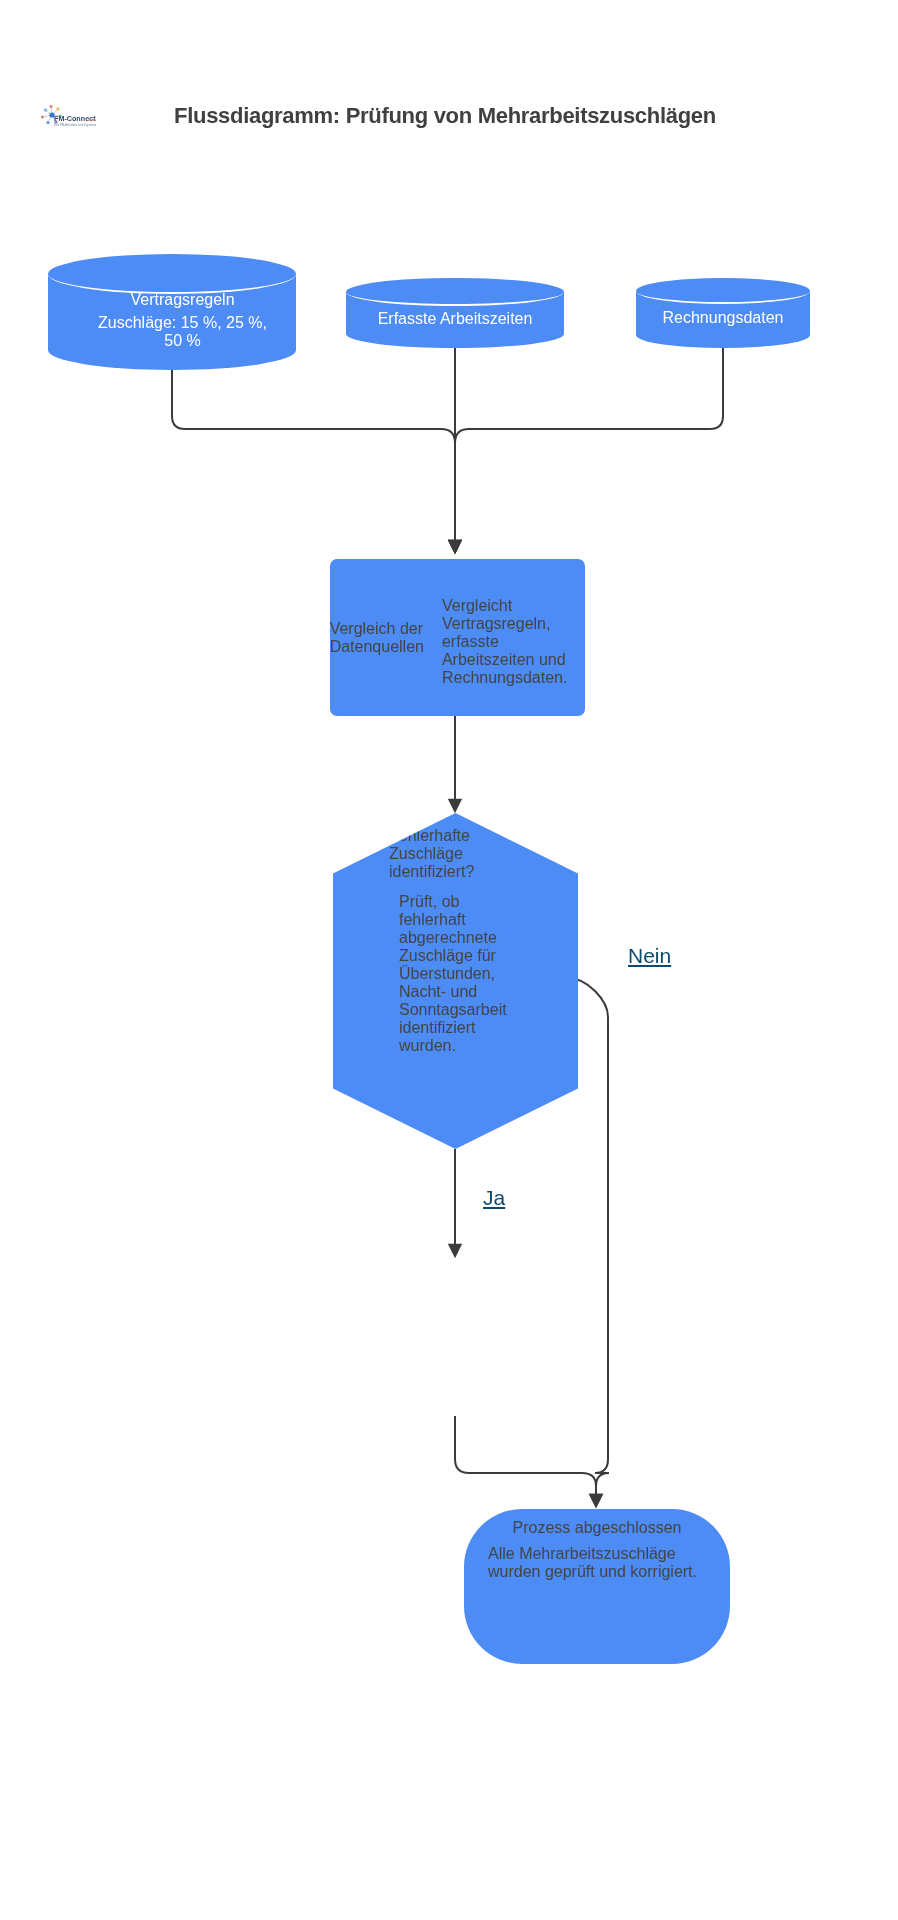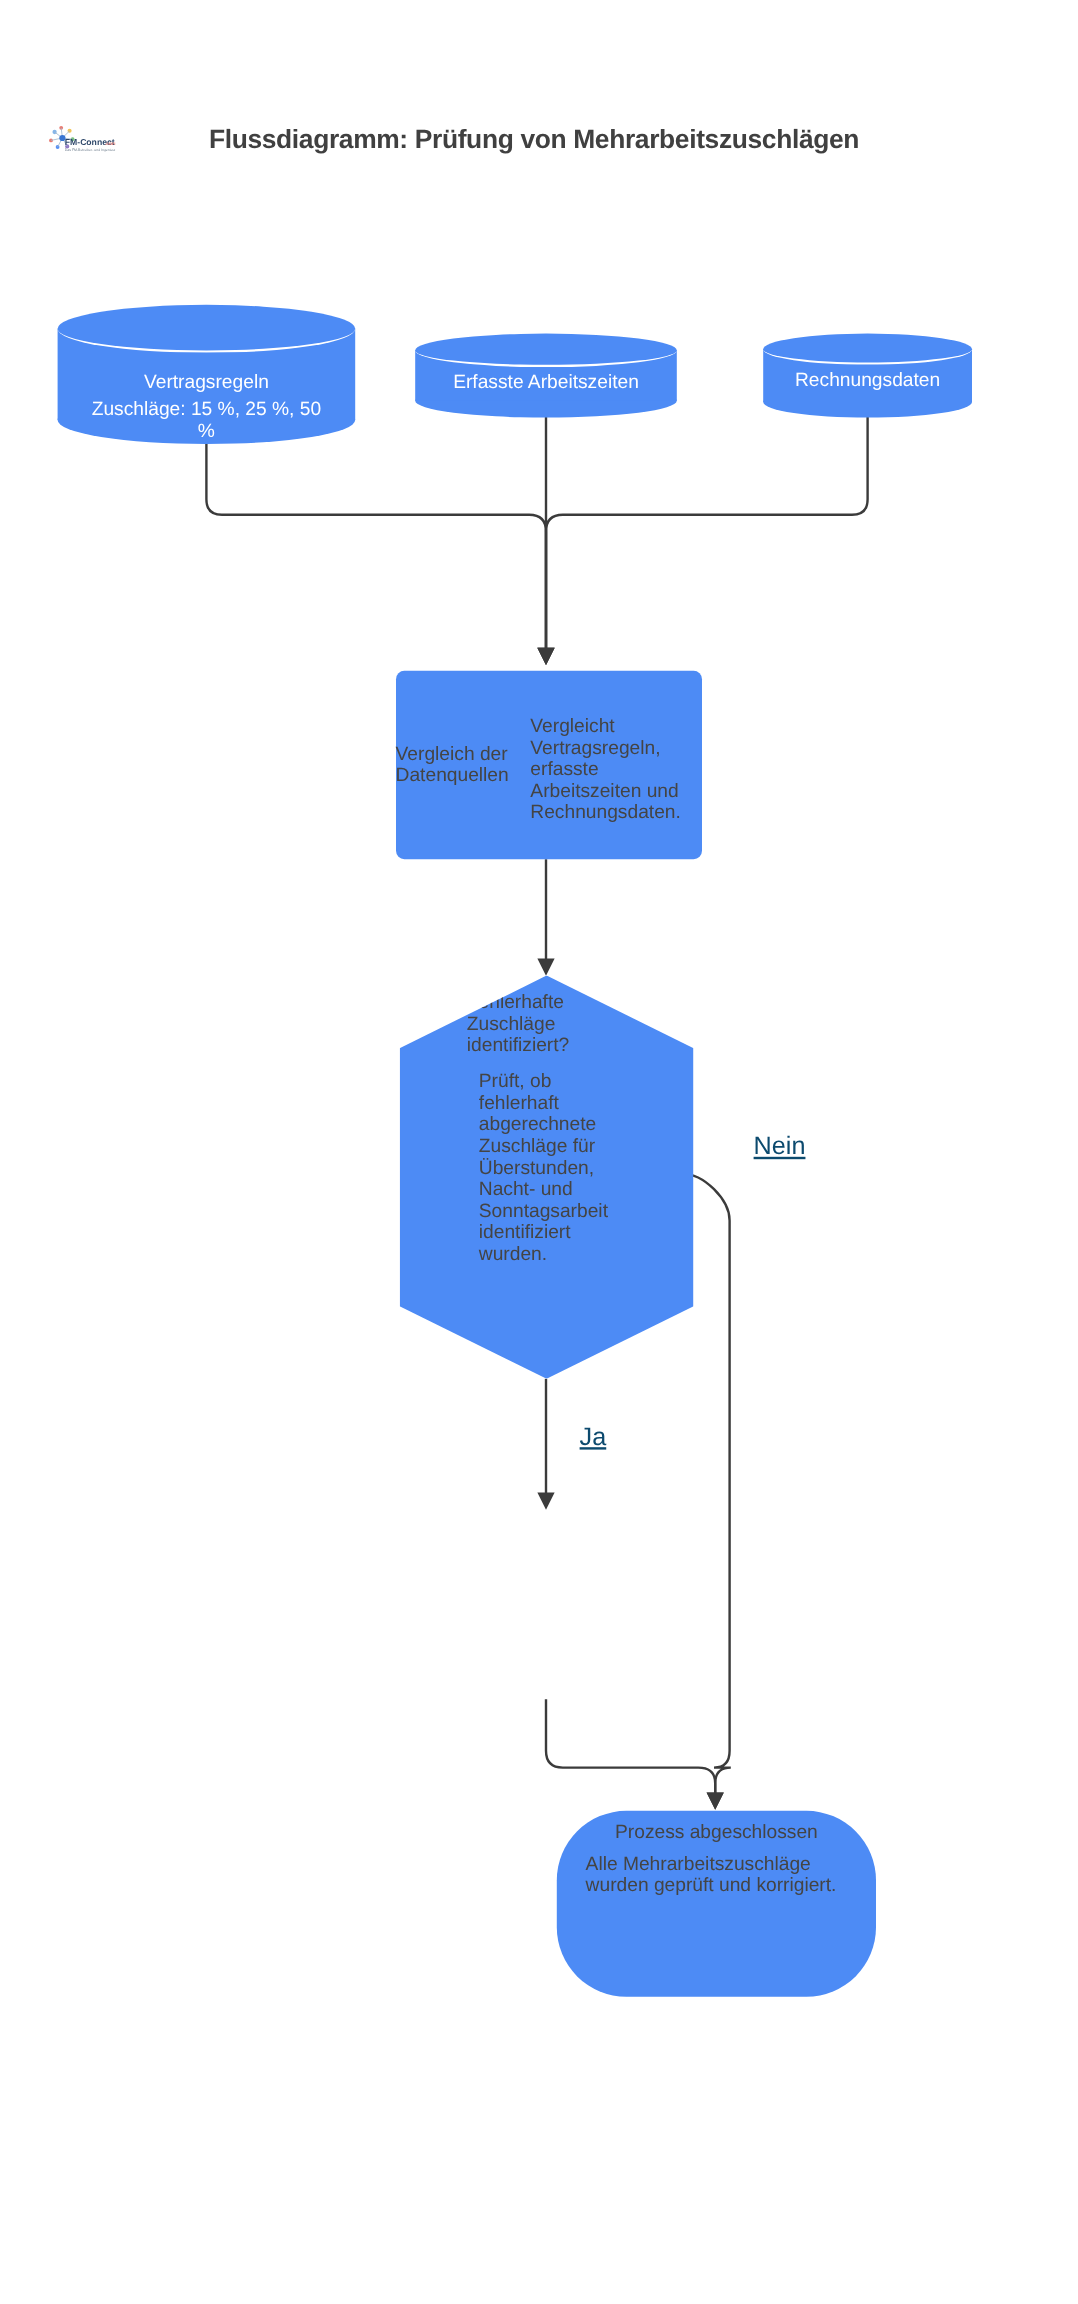--- a/index.html
+++ b/index.html
@@ -140,21 +140,21 @@
       <path d="M568,962 Q582,962 595,975 Q608,988 608,1001 L608,1443 Q608,1457 595,1457 L609,1457 Q596,1457 596,1470 L596,1485"></path>
 
       <path d="M455,1400 L455,1443 Q455,1457 469,1457 L582,1457 Q596,1457 596,1470 L596,1485"></path>
     </g>
   </svg>
 
   <div class="cyl" style="left:48px;top:238px;width:248px;height:114px;">
     <div class="bot" style="height:40px;bottom:-2px;"></div>
     <div class="body" style="top:20px;bottom:18px;"></div>
     <div class="top" style="height:40px;"></div>
-    <div class="lbl" style="top:56px;">
+    <div class="lbl" style="top:37px;padding-left:21px;">
       <div class="t">Vertragsregeln</div>
       <div class="d" style="padding:5px 24px 0 24px;">Zuschläge: 15 %, 25 %, 50 %</div>
     </div>
   </div>
 
   <div class="cyl" style="left:346px;top:262px;width:218px;height:68px;">
     <div class="bot" style="height:28px;bottom:-2px;"></div>
     <div class="body" style="top:14px;bottom:12px;"></div>
     <div class="top" style="height:28px;"></div>
     <div class="lbl" style="top:32px;">

